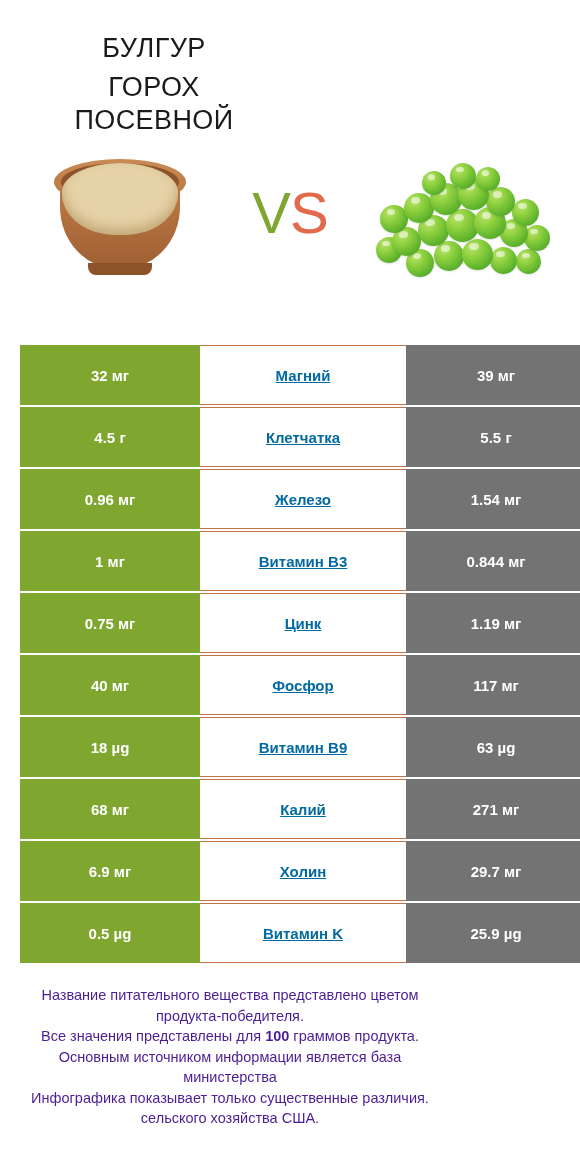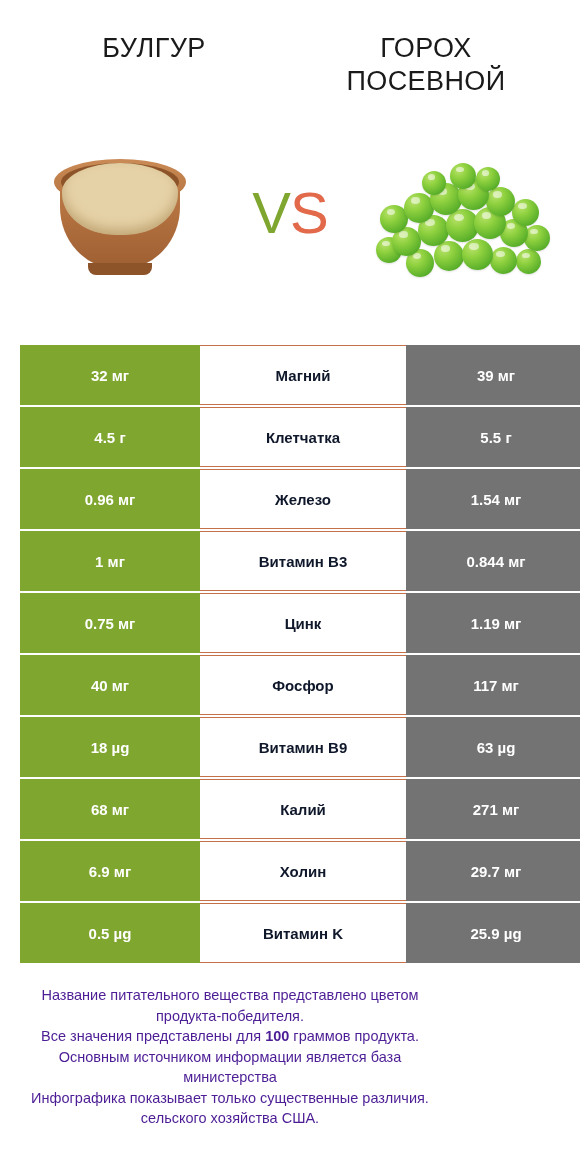--- a/index.html
+++ b/index.html
@@ -11,20 +11,21 @@
     font-family: "Liberation Sans", sans-serif;
     overflow: hidden;
     position: relative;
   }
 
   
   .titles {
     display: flex;
     padding: 26px 18px 0 18px;
     height: 120px;
+    flex-direction: column;
   }
   .title-cell {
     width: 50%;
     display: flex;
     align-items: flex-start;
     justify-content: center;
     padding-top: 6px;
   }
   .title-text {
     font-size: 27px;
@@ -194,21 +195,21 @@
     flex: 1;
     display: flex;
     align-items: center;
     justify-content: center;
     background: #ffffff;
     font-size: 15px;
     font-weight: 700;
     border-top: 1px solid #c4704a;
     border-bottom: 1px solid #c4704a;
   }
-  .cell-mid.win-right { color: #0f172a; border-color: #c4704a; }
+  .cell-mid.win-right { color: #0369a1; border-color: #c4704a; text-decoration: underline; }
 
   
   .footer {
     position: absolute;
     left: 0;
     top: 985px;
     width: 460px;
     padding: 0 26px;
     text-align: center;
     font-size: 14.5px;

